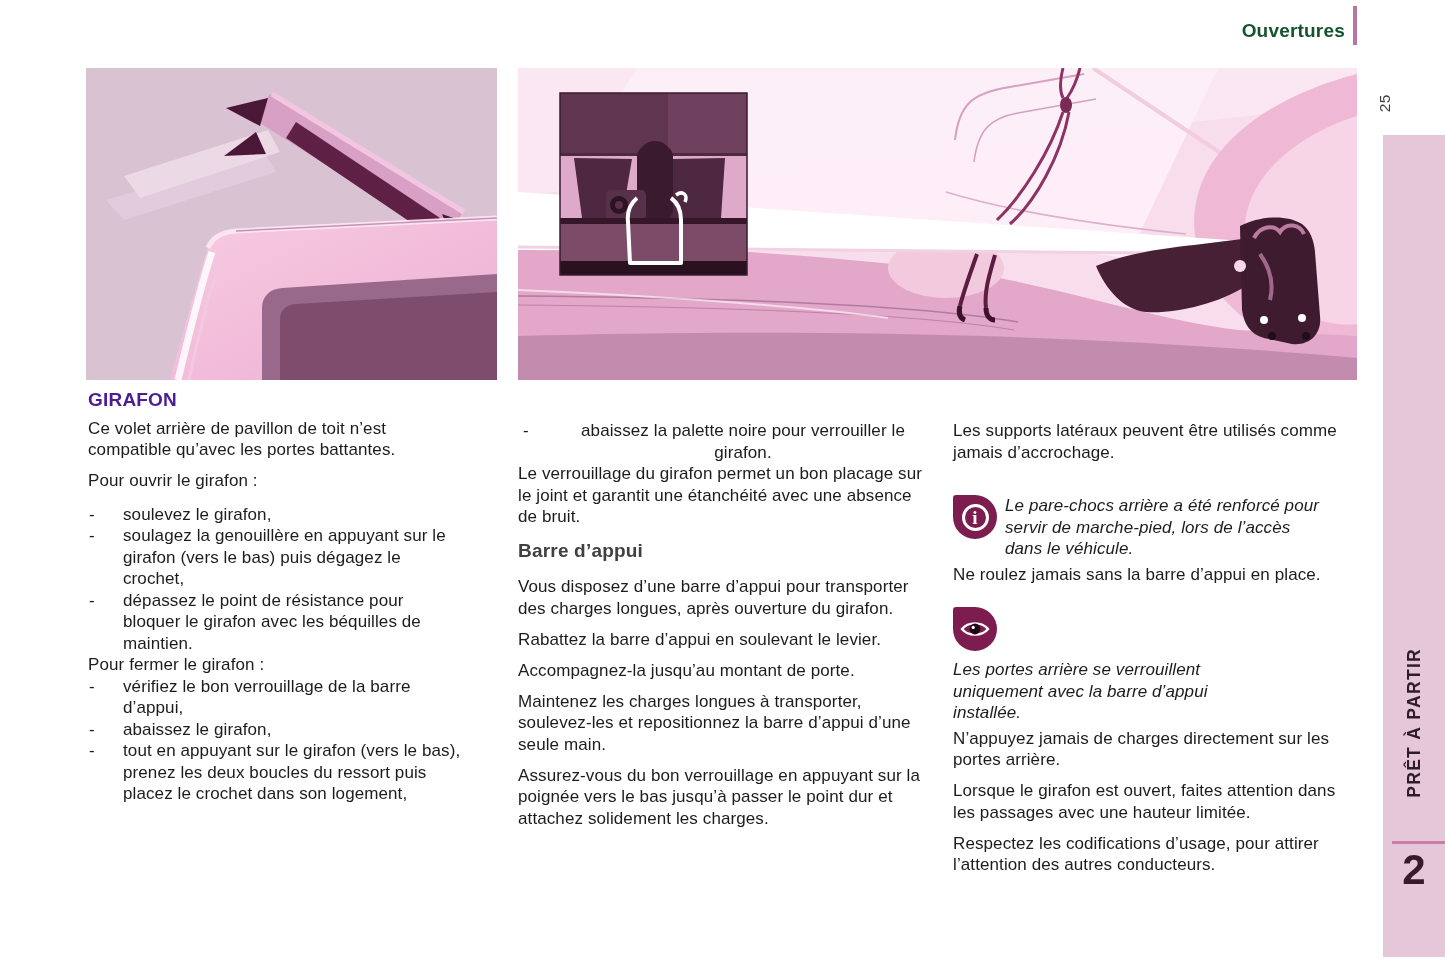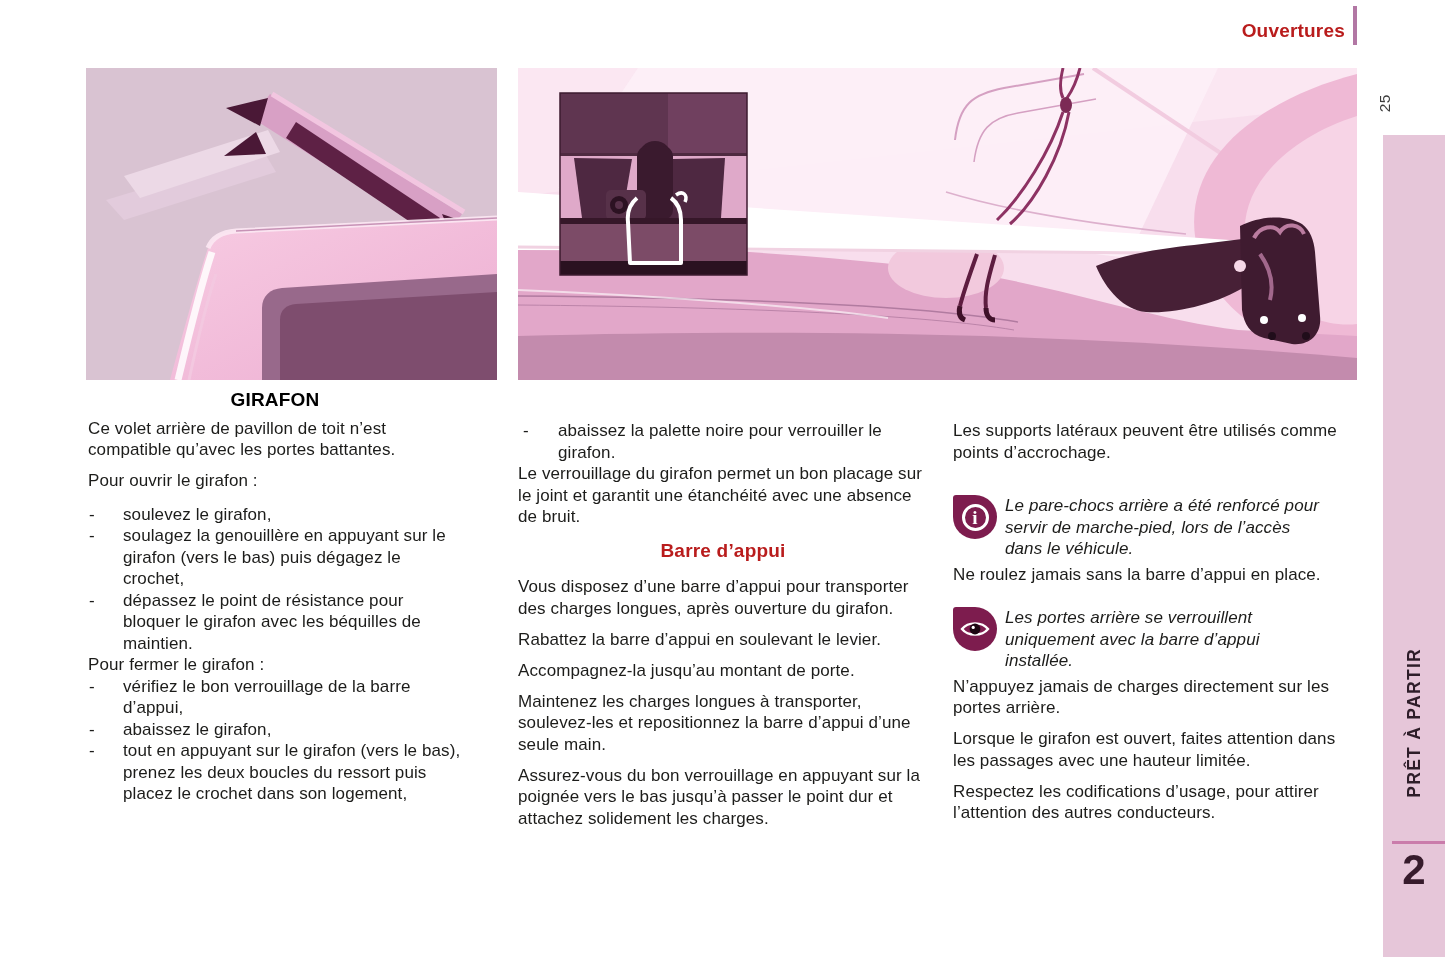--- a/index.html
+++ b/index.html
@@ -8,21 +8,21 @@
     width:1445px; height:964px; position:relative; overflow:hidden;
     background:#ffffff;
     font-family:"Liberation Sans", sans-serif;
     color:#1c1c1a;
   }
   .abs { position:absolute; }
 
   
   .header-title {
     left:945px; top:20px; width:400px; text-align:right;
-    font-size:19px; font-weight:bold; color:#b91c1c; letter-spacing:.2px;
+    font-size:19px; font-weight:bold; color:#14532d; letter-spacing:.2px;
   }
   .accent-rule { left:1353px; top:6px; width:4px; height:39px; background:#b277a4; }
 
   
   .vtext { writing-mode:vertical-rl; transform:rotate(180deg); white-space:nowrap; display:inline-block; }
 
   .page-num { left:1376px; top:94px; }
   .page-num .vtext { font-size:15.5px; color:#3c3c3c; letter-spacing:.5px; }
 
   .band { left:1383px; top:135px; width:62px; height:822px; background:#e6c6d9; }
@@ -37,31 +37,31 @@
   .img-left  { left:86px;  top:68px; width:411px; height:312px; }
   .img-right { left:518px; top:68px; width:839px; height:312px; }
   .img-left svg, .img-right svg { display:block; width:100%; height:100%; }
 
   
   .doc { font-size:17px; line-height:21.5px; letter-spacing:.1px; }
   .doc p { margin:0 0 9.5px 0; }
   .col1 { left:88px;  top:389px; width:374px; }
   .col2 { left:518px; top:420px; width:410px; }
   .col3 { left:953px; top:420px; width:396px; }
-  h2.doc-h { font-size:19px; font-weight:bold; margin:0 0 7px 0; letter-spacing:.2px; color:#000000;text-align:center; }
-  h3.doc-h { font-size:19px; font-weight:bold; margin:12px 0 15px 0; letter-spacing:.2px; color:#b91c1c;text-align:center; }
+  h2.doc-h { font-size:19px; font-weight:bold; margin:0 0 7px 0; letter-spacing:.2px; color:#4c1d95; }
+  h3.doc-h { font-size:19px; font-weight:bold; margin:12px 0 15px 0; letter-spacing:.2px; color:#404040; }
   ul.dash { list-style:none; margin:0 0 0 0; padding:0; }
   ul.dash li { position:relative; padding-left:35px; margin:0; }
-  ul.dash.ind2 li { padding-left:40px; }
+  ul.dash.ind2 li { padding-left:40px;text-align:center; }
   ul.dash li::before { content:"-"; position:absolute; left:1px; top:0; }
   ul.dash.ind2 li::before { left:5px; }
 
   
   .note { display:flex; gap:8px; margin:32px 0 4px 0; }
-  .note.second { margin-top:22px; }
+  .note.second { margin-top:22px;flex-direction:column; }
   .note-text { width:322px;font-style:italic; }
   .note-icon {
     flex:0 0 44px; width:44px; height:44px; background:#7d1c4e;
     border-radius:3px 22px 22px 22px;
     display:flex; align-items:center; justify-content:center;
   }
   .info-ring {
     width:27px; height:27px; border:3px solid #fff; border-radius:50%;
     display:flex; align-items:center; justify-content:center;
     color:#fff; font-family:"Liberation Serif", serif; font-weight:bold;
@@ -212,21 +212,21 @@
   <p>Le verrouillage du girafon permet un bon placage sur le joint et garantit une étanchéité avec une absence de bruit.</p>
   <h3 class="doc-h">Barre d’appui</h3>
   <p>Vous disposez d’une barre d’appui pour transporter des charges longues, après ouverture du girafon.</p>
   <p>Rabattez la barre d’appui en soulevant le levier.</p>
   <p>Accompagnez-la jusqu’au montant de porte.</p>
   <p>Maintenez les charges longues à transporter, soulevez-les et repositionnez la barre d’appui d’une seule main.</p>
   <p>Assurez-vous du bon verrouillage en appuyant sur la poignée vers le bas jusqu’à passer le point dur et attachez solidement les charges.</p>
 </div>
 
 <div class="abs doc col3">
-  <p>Les supports latéraux peuvent être utilisés comme points d’accrochage.</p>
+  <p>Les supports latéraux peuvent être utilisés comme jamais d’accrochage.</p>
 
   <div class="note">
     <div class="note-icon">
       <span class="info-ring">i</span>
     </div>
     <div class="note-text">Le pare-chocs arrière a été renforcé pour servir de marche-pied, lors de l’accès dans le véhicule.</div>
   </div>
   <p>Ne roulez jamais sans la barre d’appui en place.</p>
 
   <div class="note second">

